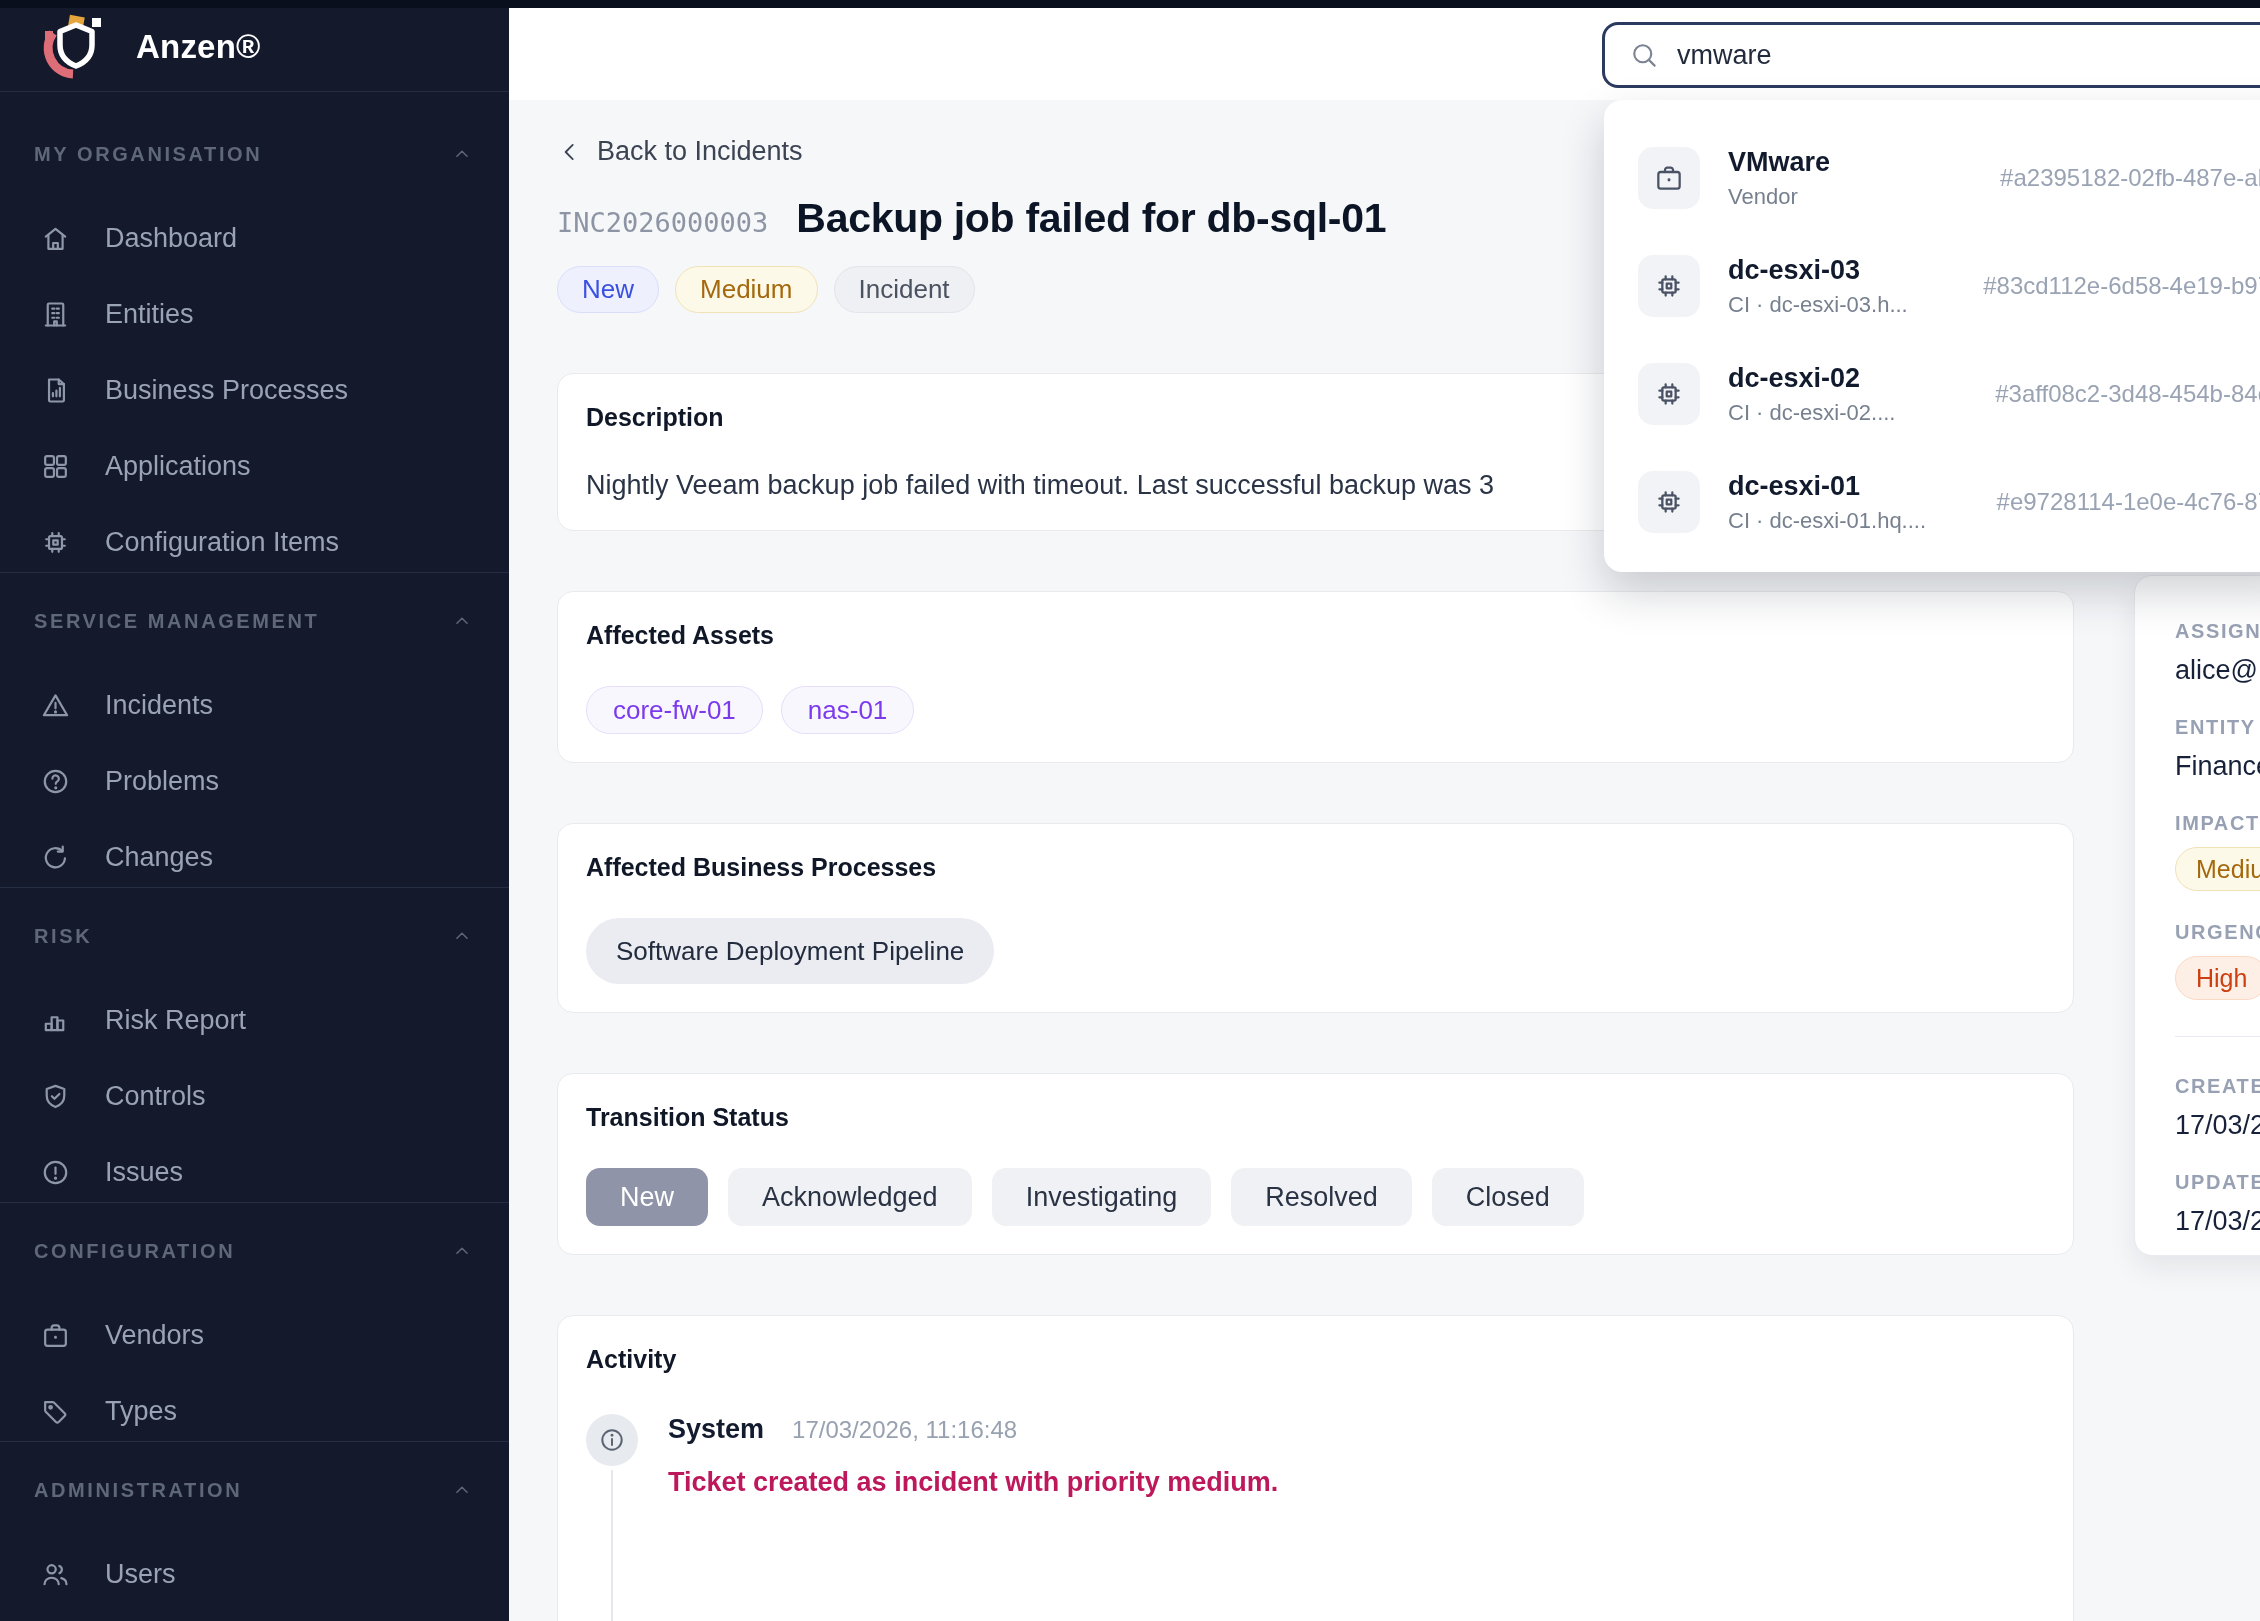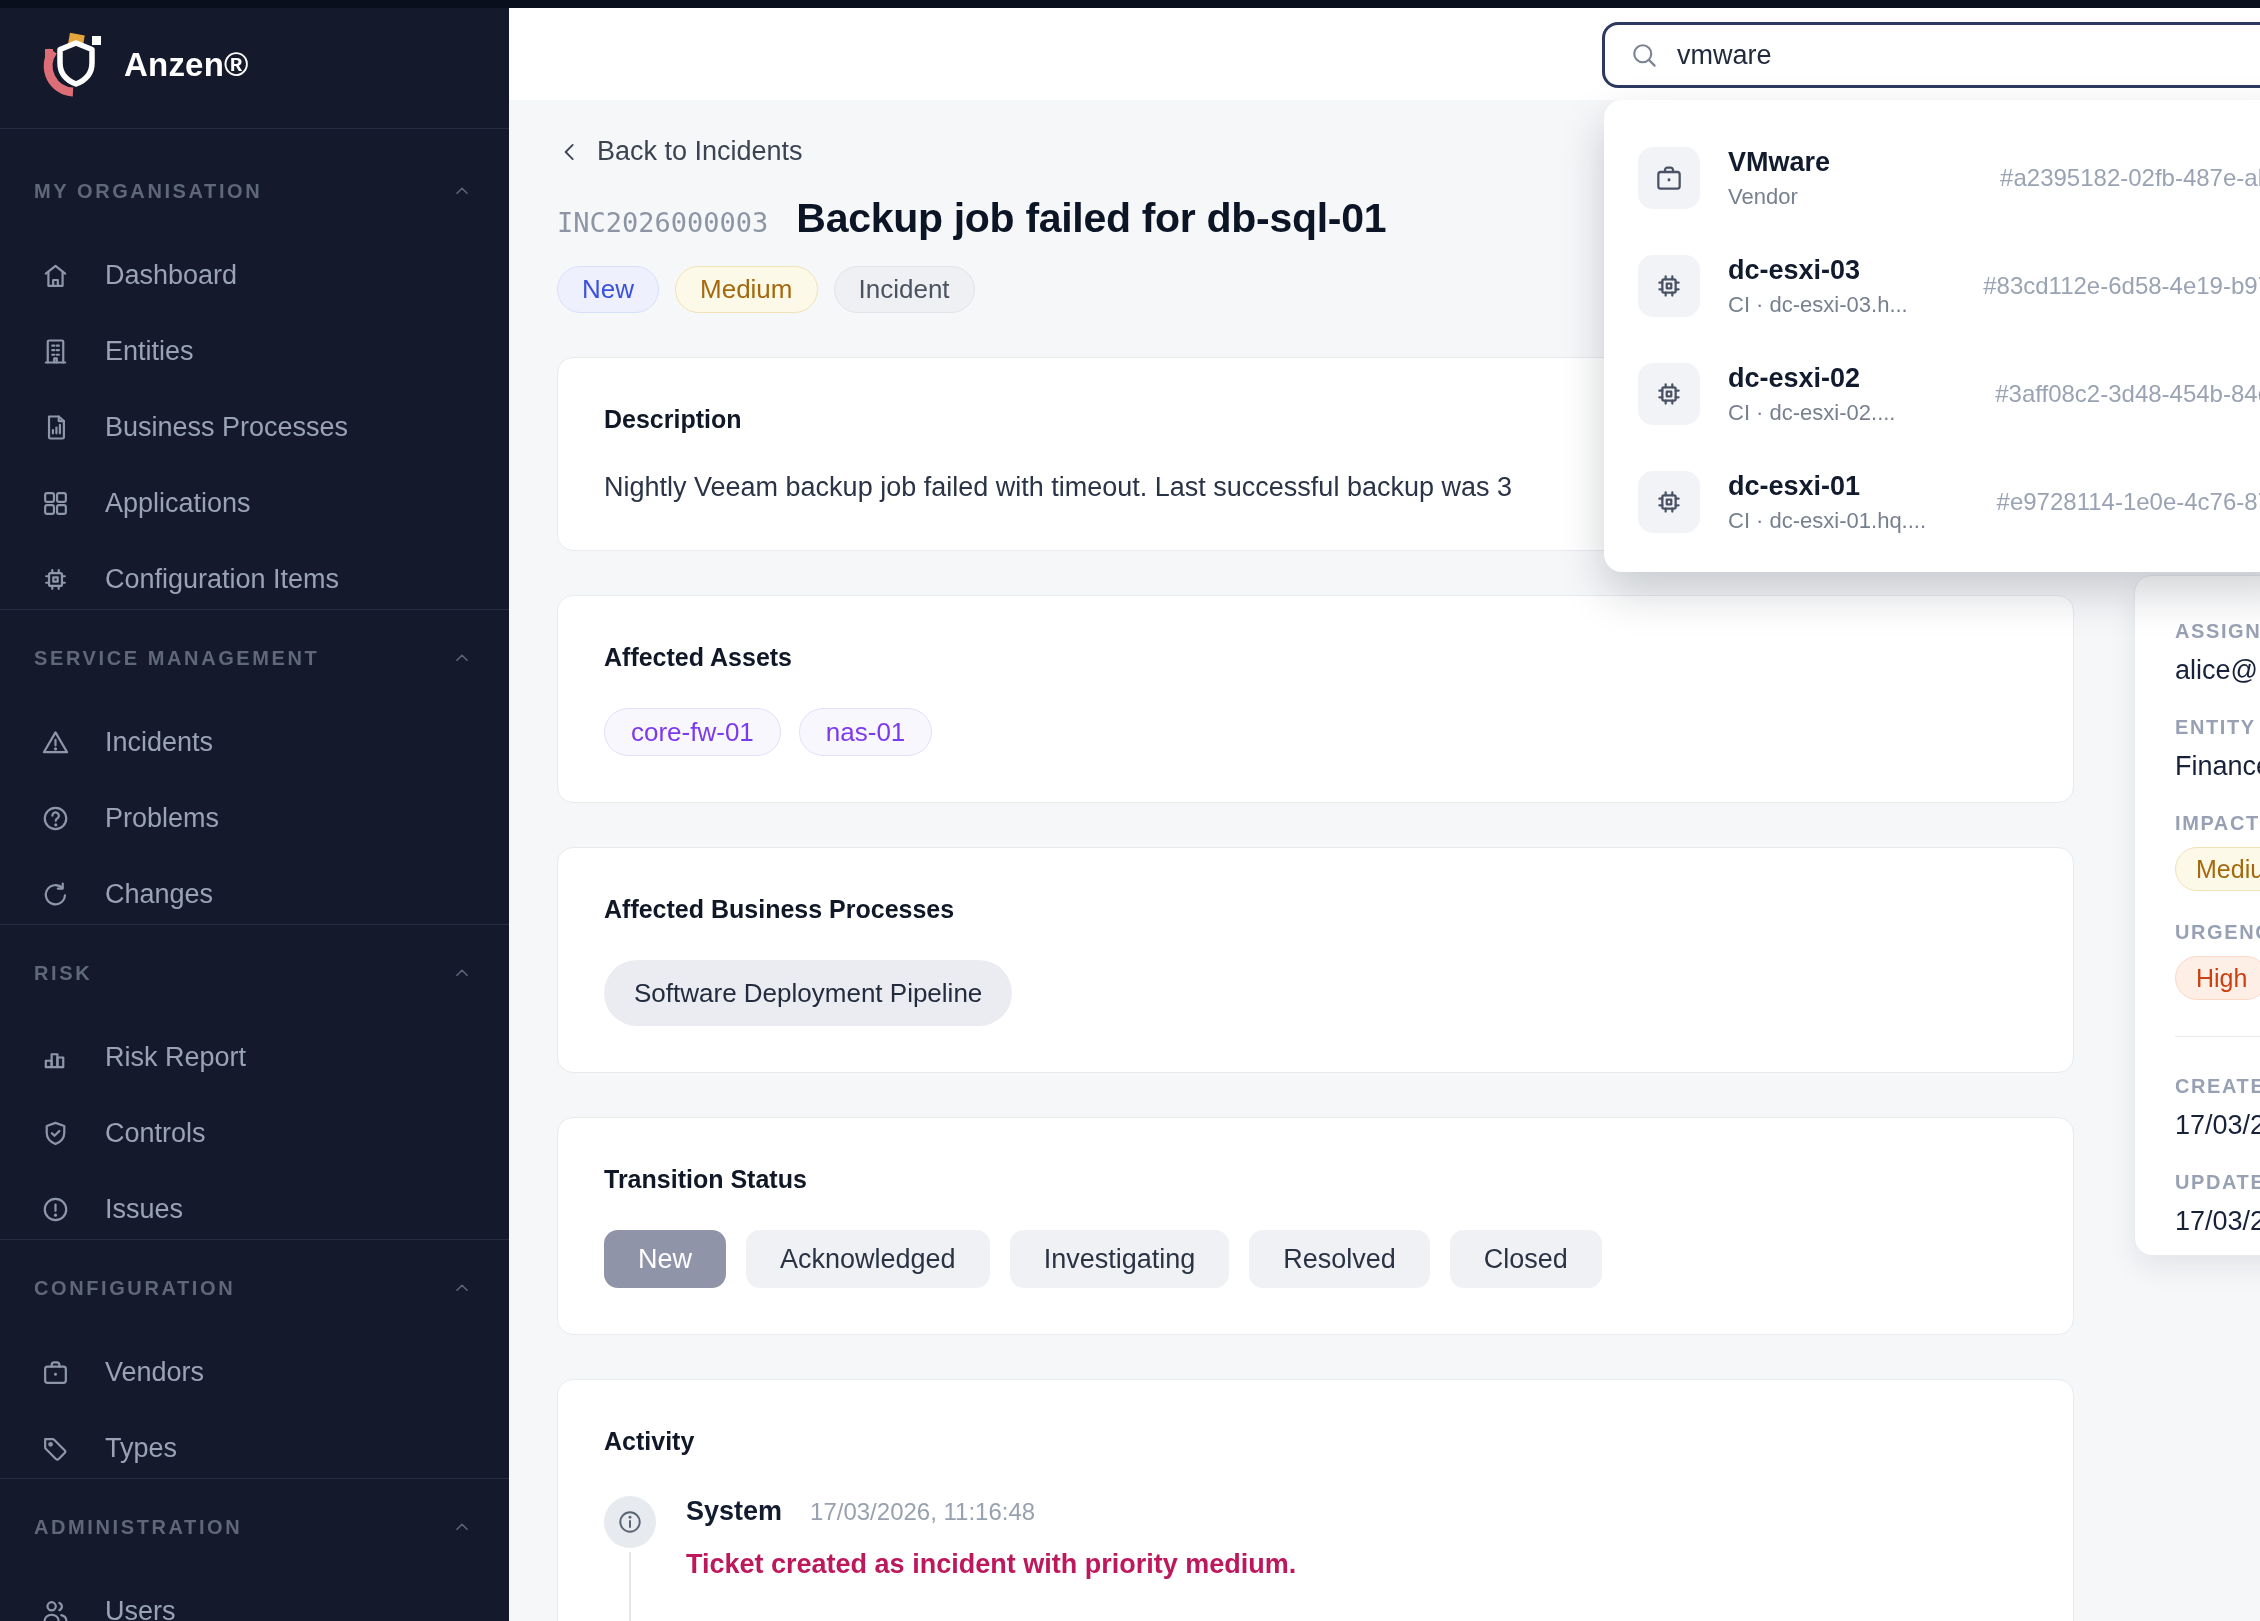--- a/index.html
+++ b/index.html
@@ -4,21 +4,21 @@
 <style>
   * { margin:0; padding:0; box-sizing:border-box; }
   html,body { width:2261px; height:1622px; overflow:hidden; background:#f6f7f9;
     font-family:"Liberation Sans","DejaVu Sans",sans-serif; }
   .stage { position:relative; width:2261px; height:1622px; overflow:hidden; }
 
   .topstrip { position:absolute; left:0; top:0; width:2261px; height:8px; background:#0a0f1d; z-index:90; }
 
   
   .sidebar { position:absolute; left:0; top:0; width:509px; height:1622px; background:#141a2b; z-index:40; }
-  .logo-row { display:flex; align-items:center; gap:12px; padding:26px 38px 24px 40px; height:129px;
+  .logo-row { display:flex; align-items:center; gap:24px; padding:26px 38px 24px 40px; height:92px;
     border-bottom:1px solid #242d42; }
   .logo-mark { width:72px; height:72px; flex:none; }
   .logo-name { color:#ffffff; font-size:33px; font-weight:700; letter-spacing:0.2px; }
   .nav { }
   .nav-section { border-bottom:1px solid #242d42; padding-bottom:14px; }
   .nav-section:last-child { border-bottom:none; }
   .nav-head { display:flex; align-items:center; justify-content:space-between;
     margin:34px 36px 10px 34px; height:28px; cursor:pointer; }
   .nav-section:first-child .nav-head { margin-top:48px; }
   .nav-head-label { color:#5f6879; font-size:20px; font-weight:600; letter-spacing:2.6px; }
@@ -59,21 +59,21 @@
   .inc-code { font-family:"DejaVu Sans Mono","Liberation Mono",monospace; font-size:27px; color:#8d95a5; }
   .inc-title { font-size:41px; font-weight:700; color:#0c1526; letter-spacing:-0.3px; }
   .badge-row { display:flex; gap:16px; margin-top:24px; }
   .badge { height:47px; display:inline-flex; align-items:center; padding:0 24px; border-radius:994px;
     font-size:26px; font-weight:500; border:1.5px solid transparent; }
   .badge.blue { color:#3a50e0; background:#eef1fd; border-color:#d9defb; }
   .badge.amber { color:#a5690d; background:#fdf9e9; border-color:#f1e2b6; }
   .badge.gray { color:#4b5260; background:#eef0f3; border-color:#e1e4ea; }
 
   .card { width:1517px; background:#ffffff; border:1.5px solid #e8eaee; border-radius:16px;
-    padding:46px; margin-top:44px; }
+    padding:28px; margin-top:60px; }
   .card h2 { font-size:25px; font-weight:700; color:#101828; line-height:30px; }
   .card .card-body { margin-top:36px; }
   .desc-text { font-size:27px; color:#2a3446; line-height:34px; white-space:nowrap; overflow:hidden; }
 
   .pill-row { display:flex; gap:18px; }
   .pill-purple { height:48px; display:inline-flex; align-items:center; padding:0 26px; border-radius:994px;
     font-size:26px; font-weight:500; color:#7c3aed; background:#f9f7fe; border:1.5px solid #e7defa; cursor:pointer; }
   .pill-gray { height:66px; display:inline-flex; align-items:center; padding:0 30px; border-radius:994px;
     font-size:26px; font-weight:400; color:#222c3e; background:#eaecf1; cursor:pointer; }
 

